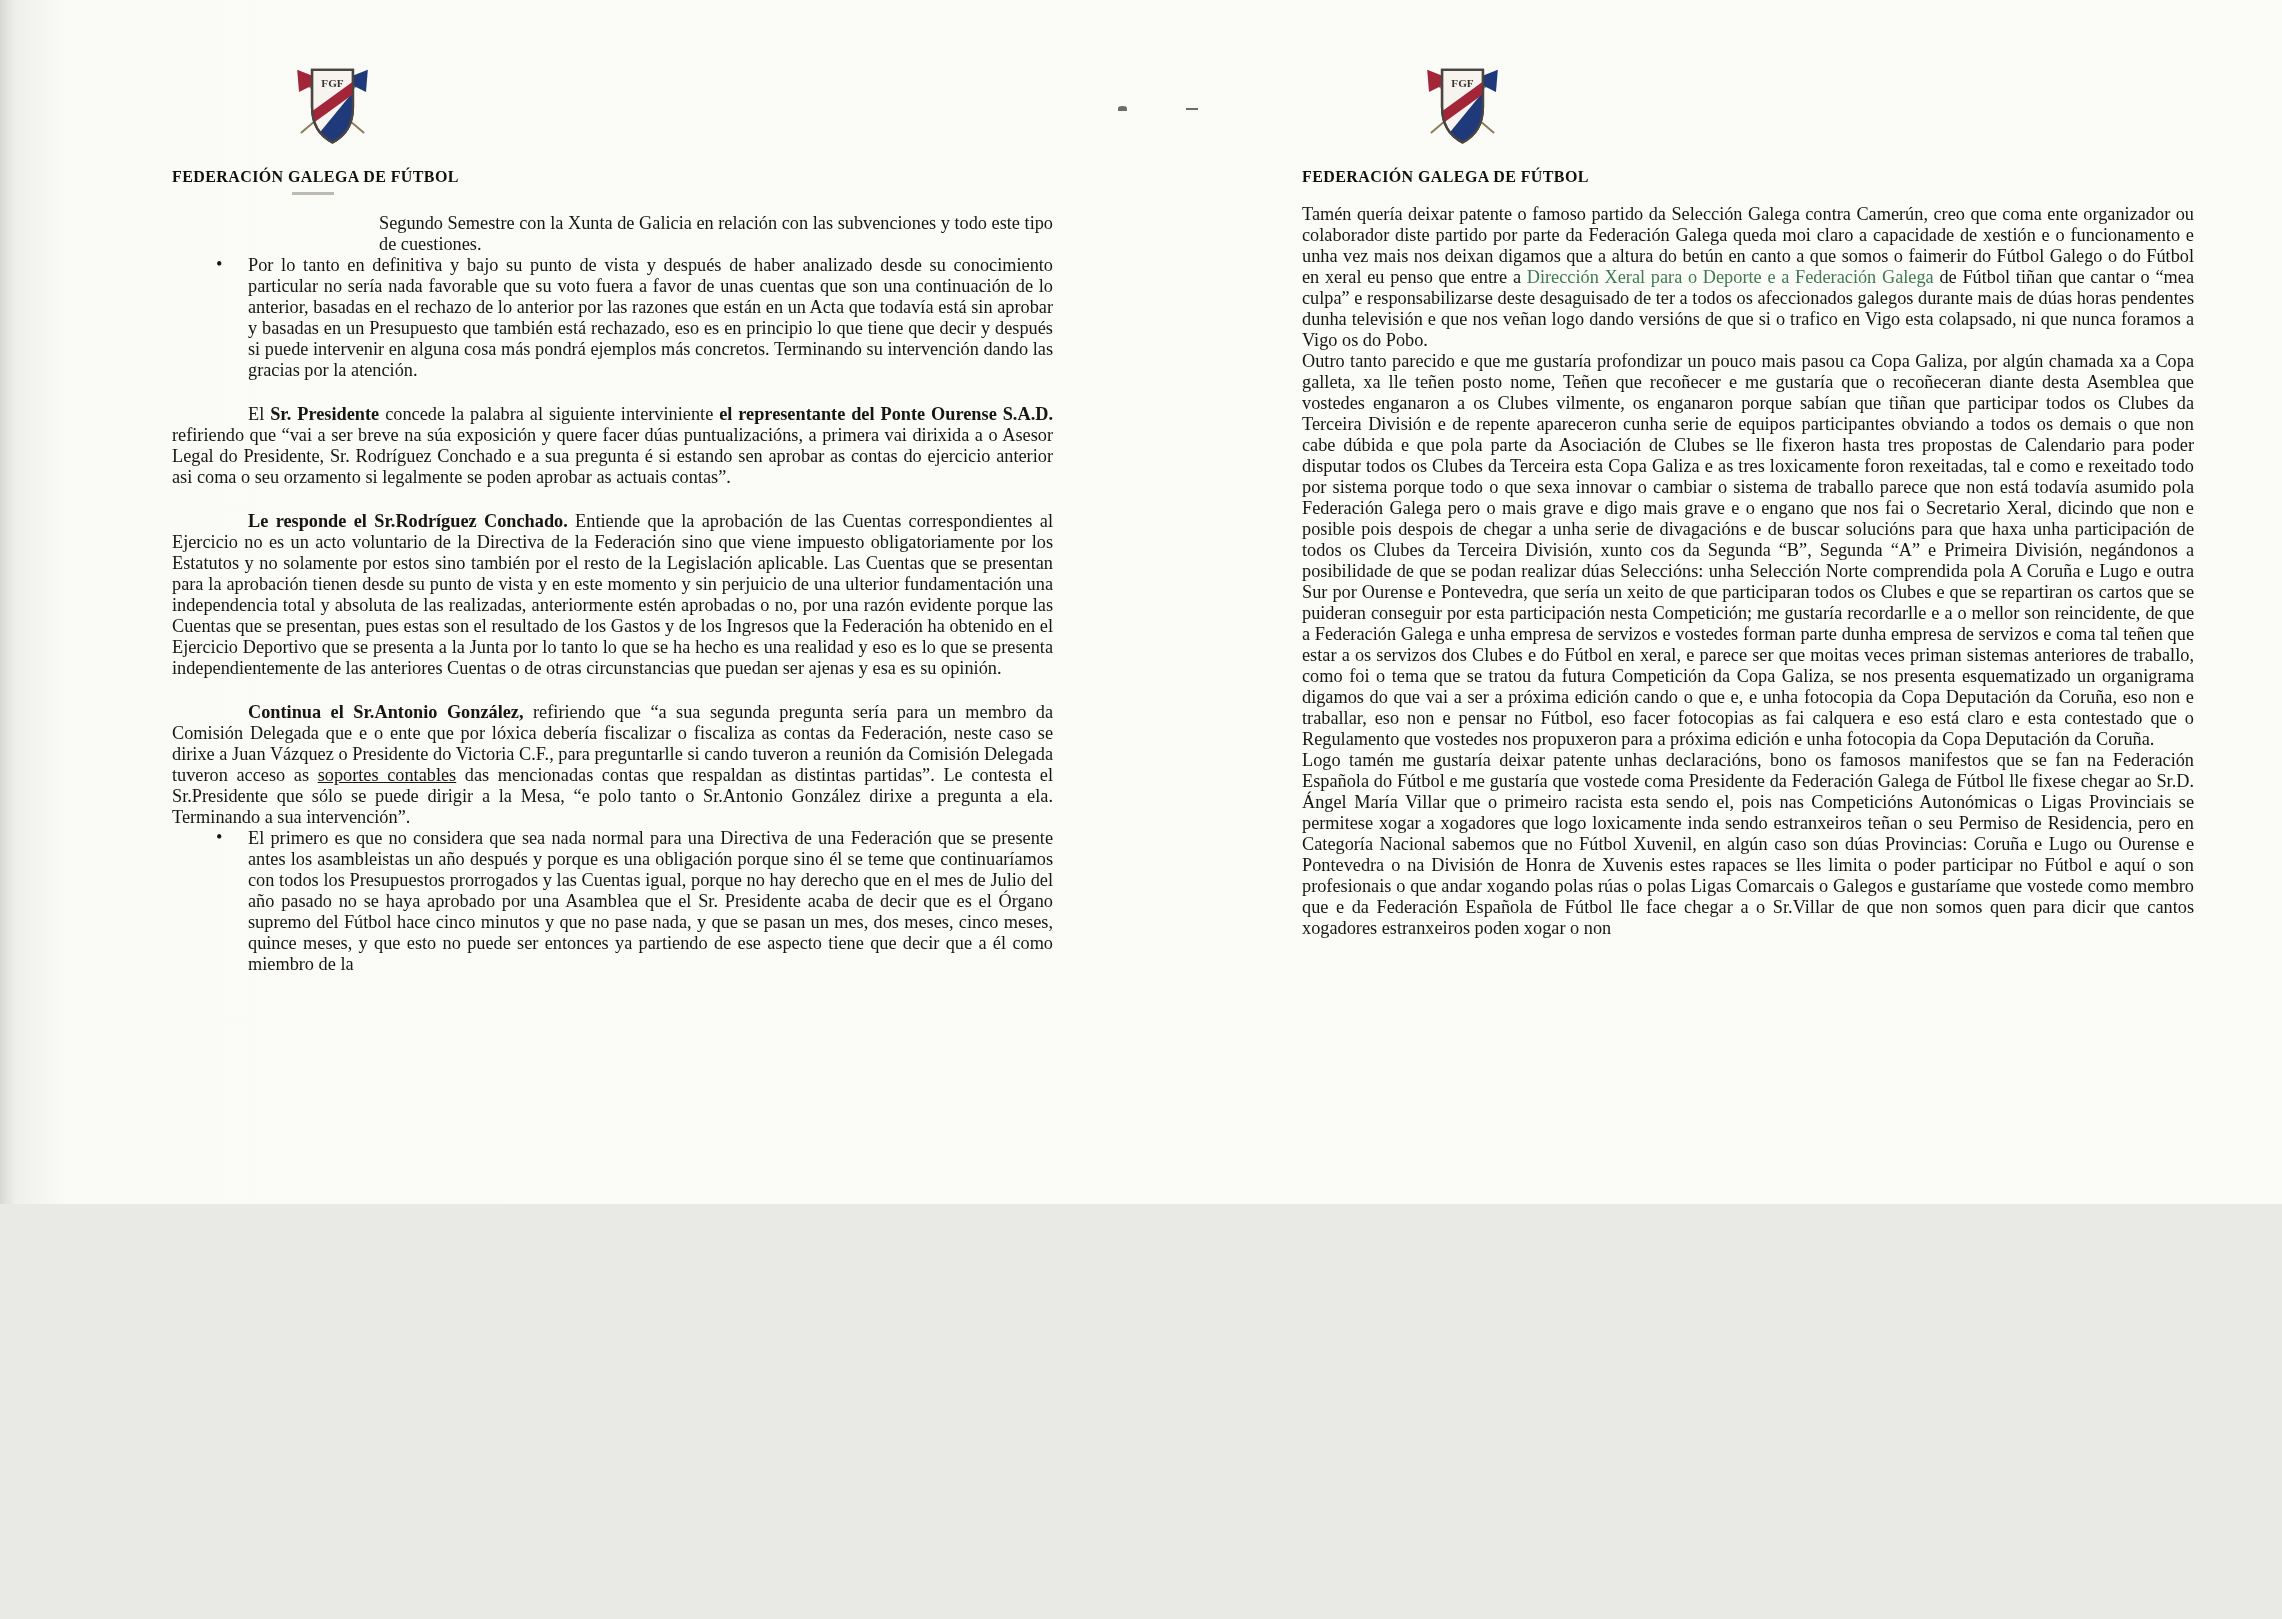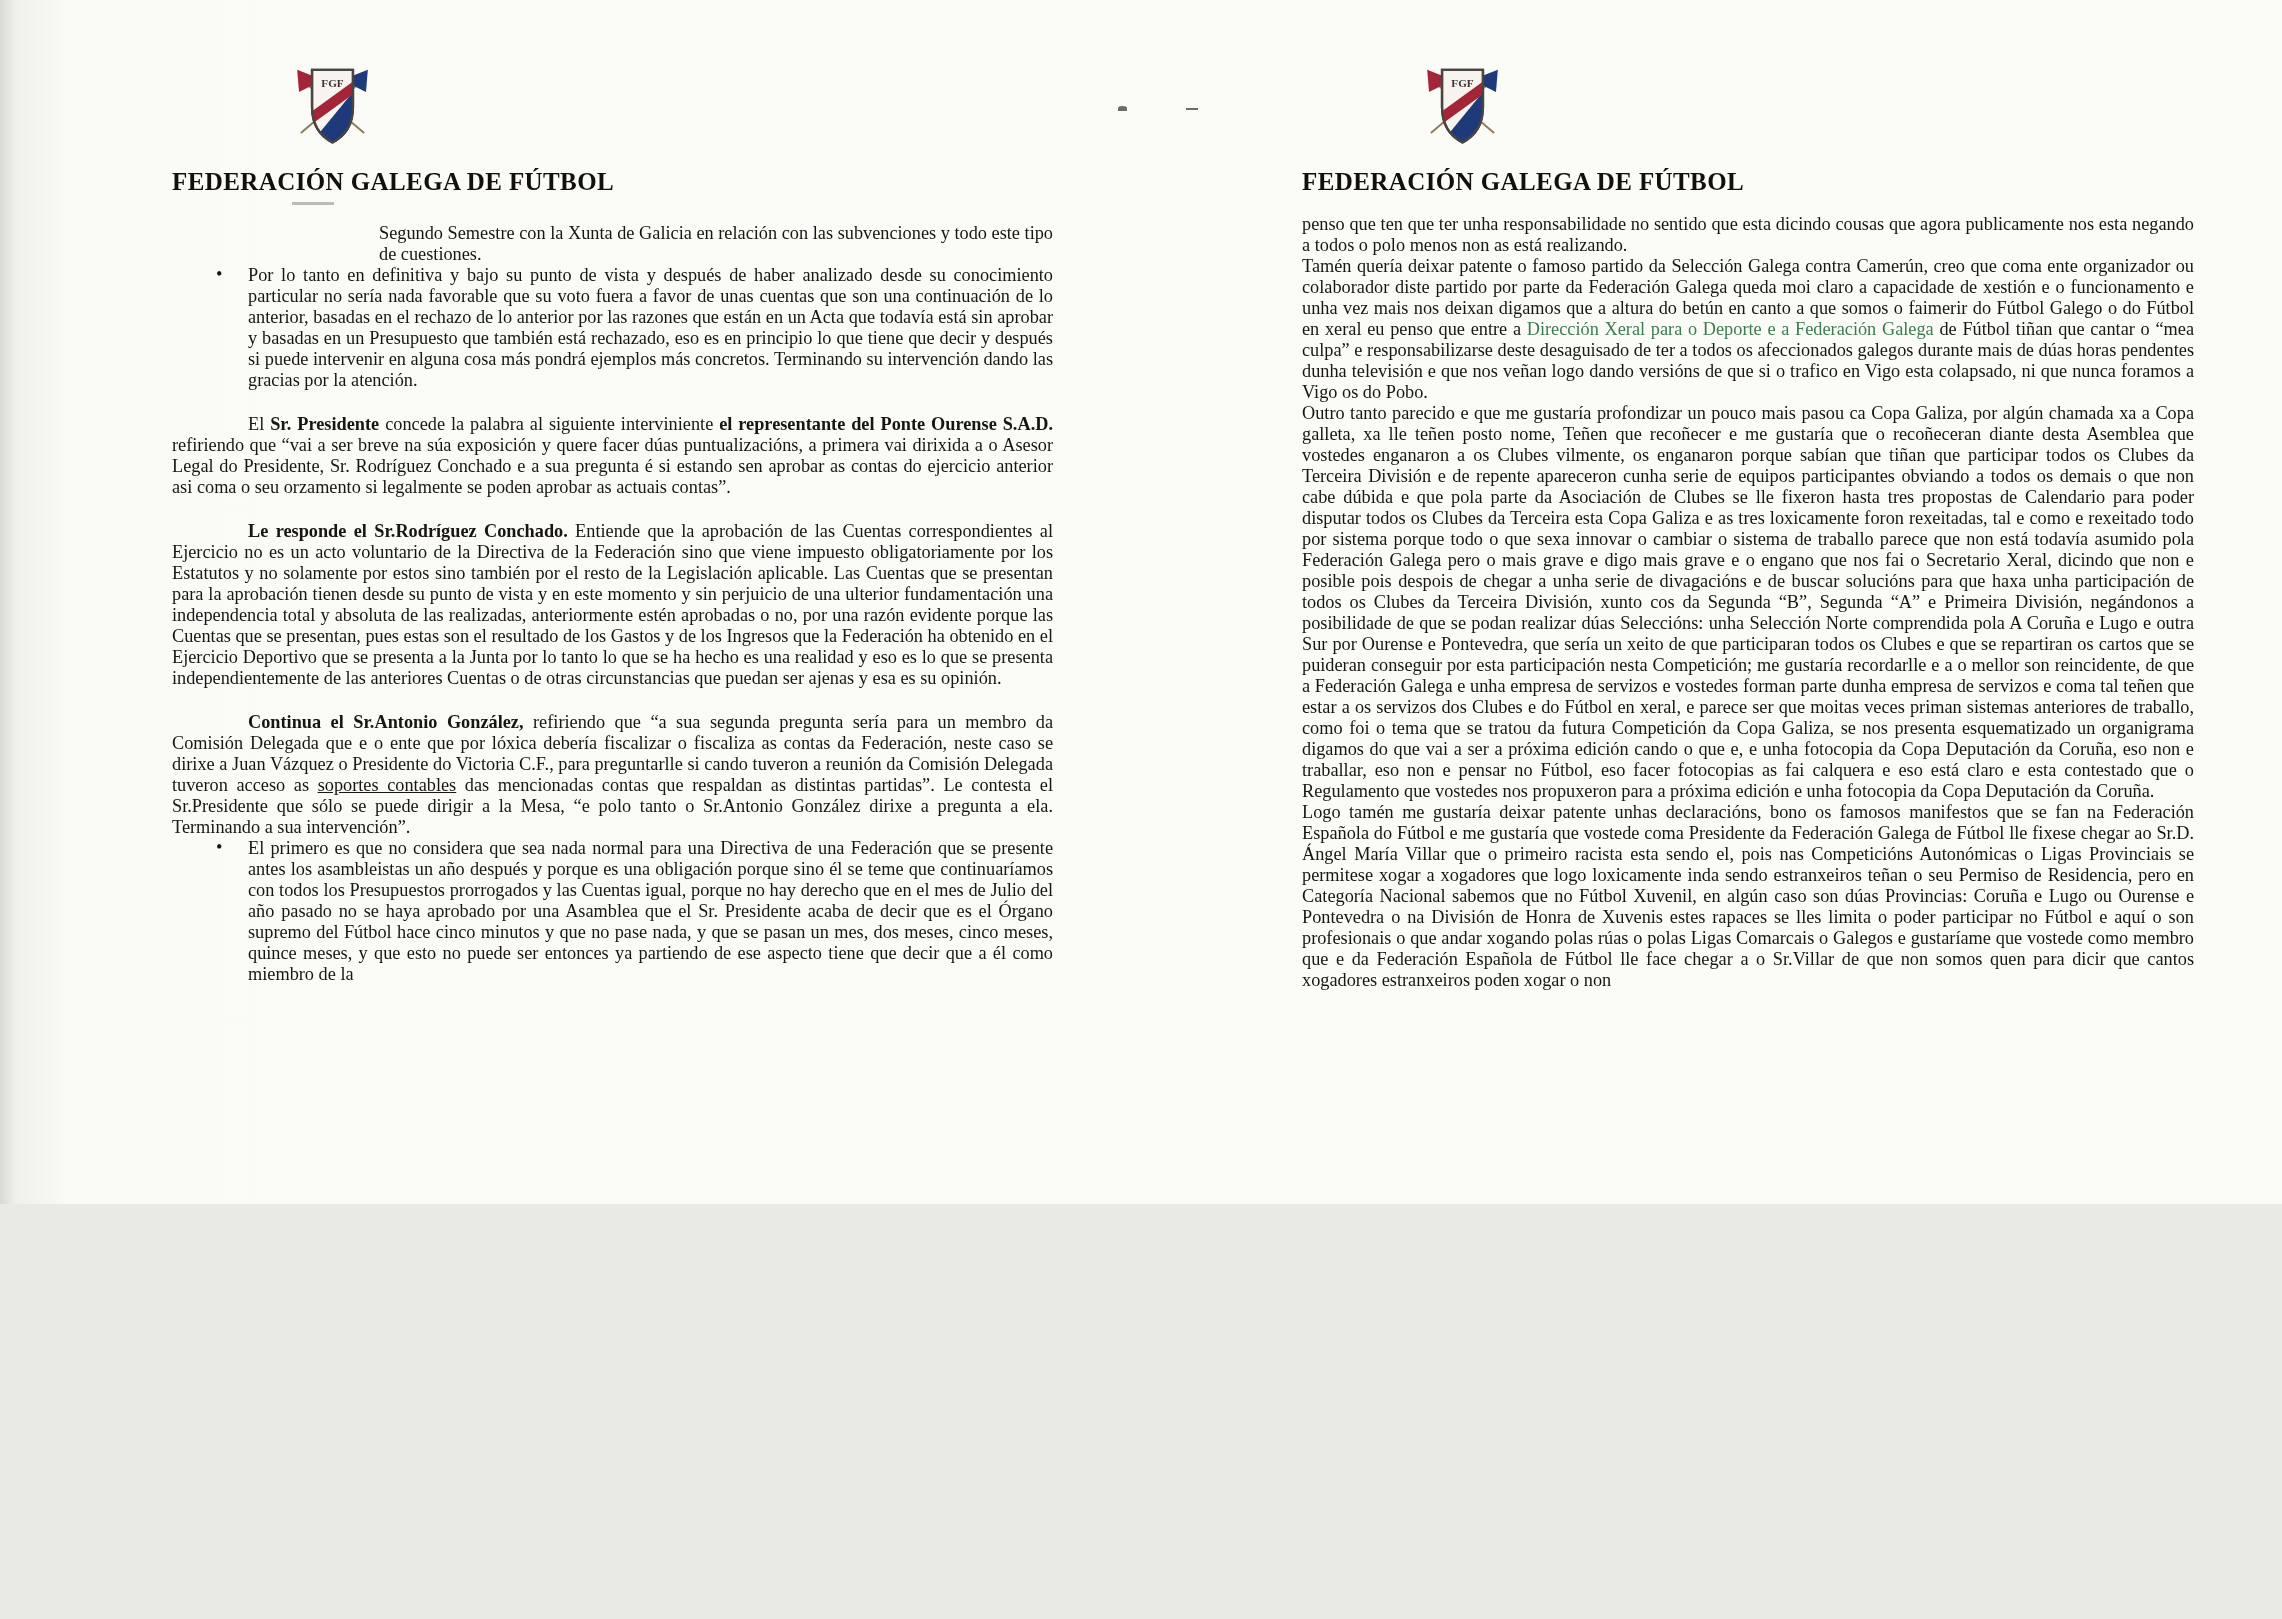--- a/index.html
+++ b/index.html
@@ -13,21 +13,21 @@
   }
   .page { position:absolute; top:41px; }
   .page.left  { left:172px;  width:881px; }
   .page.right { left:1302px; width:892px; }
 
   .logo { margin:9.7px 0 0 114px; width:93px; height:112px; }
   .logo svg { display:block; }
 
   .org {
     margin:5.8px 0 0 0;
-    font-size:25px; font-weight:bold; letter-spacing:0.4px;
+    font-size:16px; font-weight:bold; letter-spacing:0.4px;
     color:#13100c;
   }
   .hdash { width:42px; height:2.9px; background:#bdbab3; margin:5.8px 0 0 120px; }
 
   .body {
     margin-top:17.4px;
     font-size:18.3px; line-height:21px;
     text-align:justify;
   }
   .para { margin:0; }
@@ -103,21 +103,20 @@
         <g clip-path="url(#shieldclip2)">
           <polygon points="72,44 72,100 26,100" fill="#1f3a7a"></polygon>
           <rect x="8" y="50" width="86" height="11" transform="rotate(-36 50 56)" fill="#a32638"></rect>
         </g>
         <path d="M28,20 h44 v40 q0,27 -22,38 q-22,-11 -22,-38 z" fill="none" stroke="#4a4540" stroke-width="2.5"></path>
         <text x="50" y="38" font-size="12" text-anchor="middle" fill="#3a3530" font-family="Liberation Serif, serif" font-weight="bold">FGF</text>
       </svg>
     </div>
     <h1 class="org">FEDERACIÓN GALEGA DE FÚTBOL</h1>
     <div class="body">
-        <div class="para plain"><span>penso que ten que ter unha responsabilidade no sentido que esta dicindo cousas que agora publicamente nos esta negando a todos o polo menos non as está realizando.</span></div>
         <div class="para plain"><span>Tamén quería deixar patente o famoso partido da Selección Galega contra Camerún, creo que coma ente organizador ou colaborador diste partido por parte da Federación Galega queda moi claro a capacidade de xestión e o funcionamento e unha vez mais nos deixan digamos que a altura do betún en canto a que somos o faimerir do Fútbol Galego o do Fútbol en xeral eu penso que entre a </span><span style="color: rgb(62, 122, 80);">Dirección Xeral para o Deporte e a Federación Galega</span><span> de Fútbol tiñan que cantar o “mea culpa” e responsabilizarse deste desaguisado de ter a todos os afeccionados galegos durante mais de dúas horas pendentes dunha televisión e que nos veñan logo dando versións de que si o trafico en Vigo esta colapsado, ni que nunca foramos a Vigo os do Pobo.</span></div>
         <div class="para plain"><span>Outro tanto parecido e que me gustaría profondizar un pouco mais pasou ca Copa Galiza, por algún chamada xa a Copa galleta, xa lle teñen posto nome, Teñen que recoñecer e me gustaría que o recoñeceran diante desta Asemblea que vostedes enganaron a os Clubes vilmente, os enganaron porque sabían que tiñan que participar todos os Clubes da Terceira División e de repente apareceron cunha serie de equipos participantes obviando a todos os demais o que non cabe dúbida e que pola parte da Asociación de Clubes se lle fixeron hasta tres propostas de Calendario para poder disputar todos os Clubes da Terceira esta Copa Galiza e as tres loxicamente foron rexeitadas, tal e como e rexeitado todo por sistema porque todo o que sexa innovar o cambiar o sistema de traballo parece que non está todavía asumido pola Federación Galega pero o mais grave e digo mais grave e o engano que nos fai o Secretario Xeral, dicindo que non e posible pois despois de chegar a unha serie de divagacións e de buscar solucións para que haxa unha participación de todos os Clubes da Terceira División, xunto cos da Segunda “B”, Segunda “A” e Primeira División, negándonos a posibilidade de que se podan realizar dúas Seleccións: unha Selección Norte comprendida pola A Coruña e Lugo e outra Sur por Ourense e Pontevedra, que sería un xeito de que participaran todos os Clubes e que se repartiran os cartos que se puideran conseguir por esta participación nesta Competición; me gustaría recordarlle e a o mellor son reincidente, de que a Federación Galega e unha empresa de servizos e vostedes forman parte dunha empresa de servizos e coma tal teñen que estar a os servizos dos Clubes e do Fútbol en xeral, e parece ser que moitas veces priman sistemas anteriores de traballo, como foi o tema que se tratou da futura Competición da Copa Galiza, se nos presenta esquematizado un organigrama digamos do que vai a ser a próxima edición cando o que e, e unha fotocopia da Copa Deputación da Coruña, eso non e traballar, eso non e pensar no Fútbol, eso facer fotocopias as fai calquera e eso está claro e esta contestado que o Regulamento que vostedes nos propuxeron para a próxima edición e unha fotocopia da Copa Deputación da Coruña.</span></div>
         <div class="para plain"><span>Logo tamén me gustaría deixar patente unhas declaracións, bono os famosos manifestos que se fan na Federación Española do Fútbol e me gustaría que vostede coma Presidente da Federación Galega de Fútbol lle fixese chegar ao Sr.D. Ángel María Villar que o primeiro racista esta sendo el, pois nas Competicións Autonómicas o Ligas Provinciais se permitese xogar a xogadores que logo loxicamente inda sendo estranxeiros teñan o seu Permiso de Residencia, pero en Categoría Nacional sabemos que no Fútbol Xuvenil, en algún caso son dúas Provincias: Coruña e Lugo ou Ourense e Pontevedra o na División de Honra de Xuvenis estes rapaces se lles limita o poder participar no Fútbol e aquí o son profesionais o que andar xogando polas rúas o polas Ligas Comarcais o Galegos e gustaríame que vostede como membro que e da Federación Española de Fútbol lle face chegar a o Sr.Villar de que non somos quen para dicir que cantos xogadores estranxeiros poden xogar o non</span></div>
       </div>
   </section>
 
 </div>
 
 
 </body></html>

